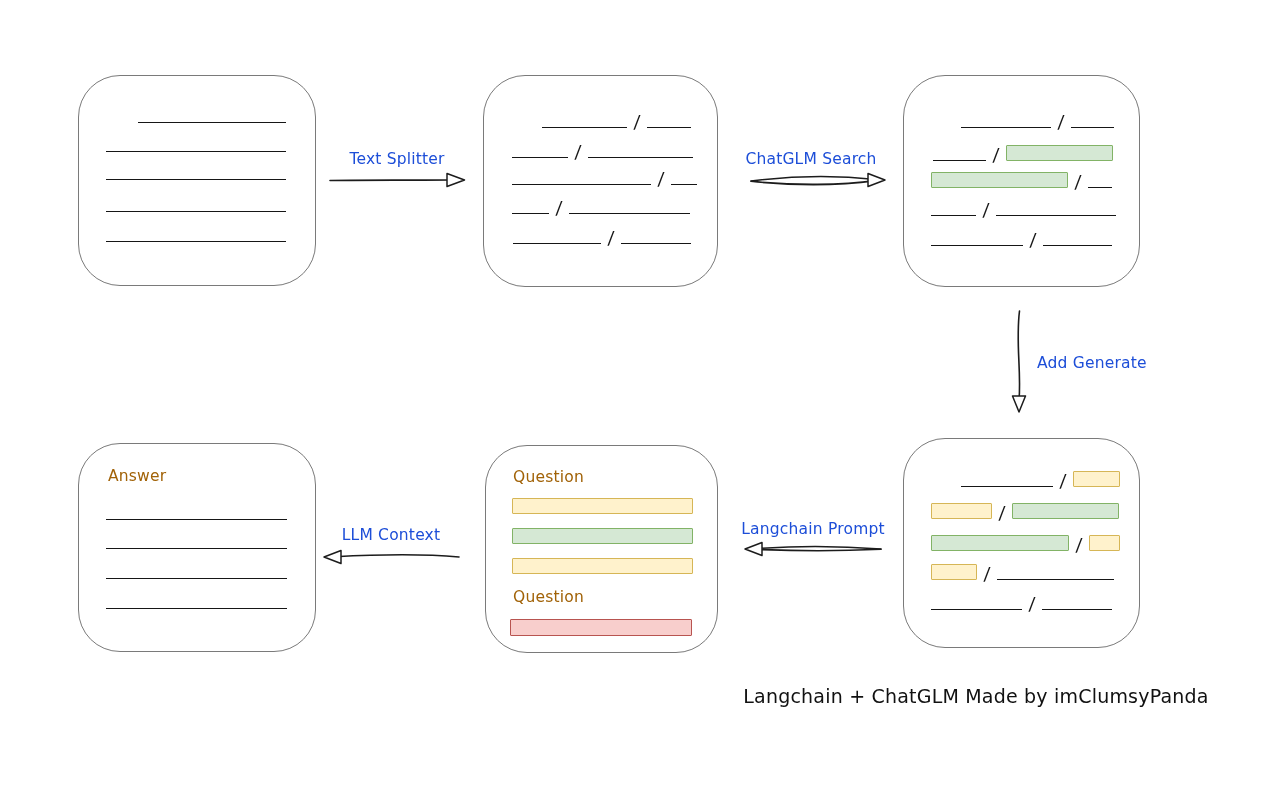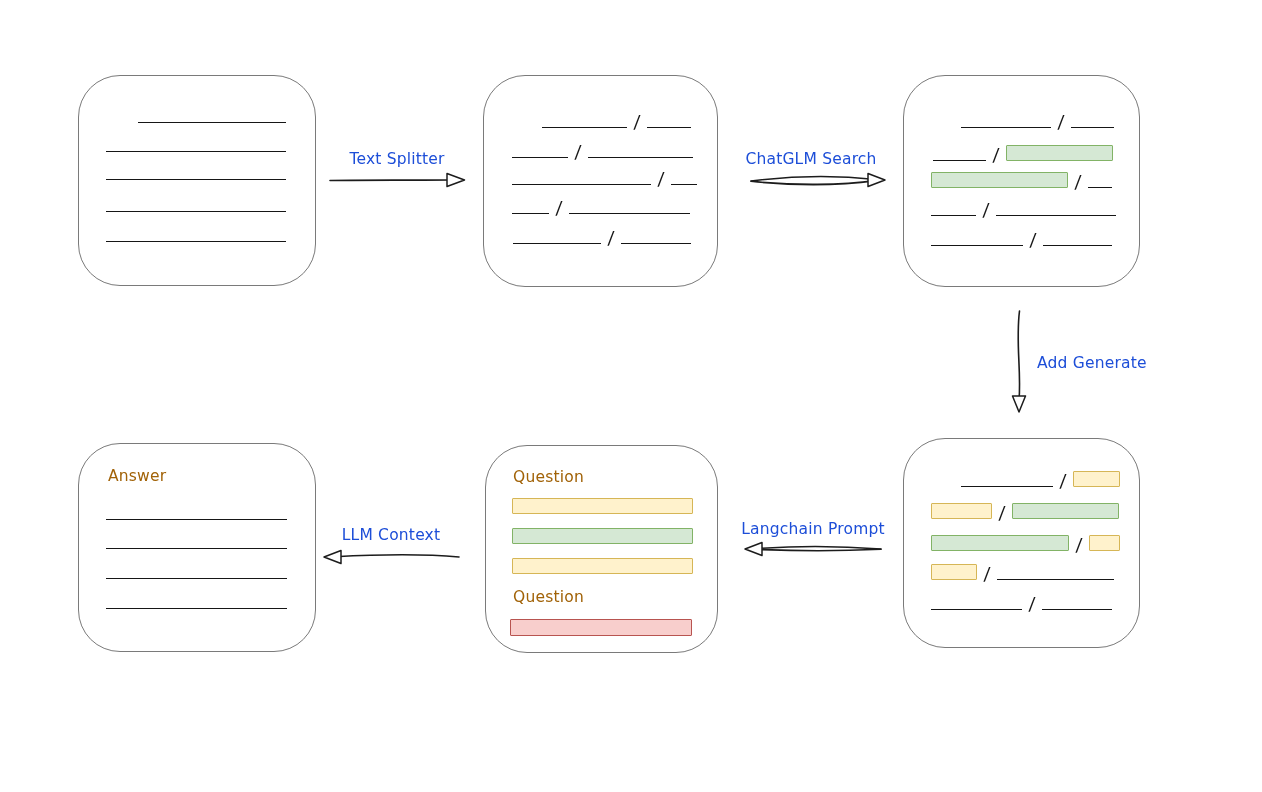--- a/index.html
+++ b/index.html
@@ -203,14 +203,15 @@
       <path class="head" d="M341,550.5 L324,557 L341,563.5 Z"></path>
     </g>
   </svg>
 
   <div class="lbl" style="left:397px; top:159px;">Text Splitter</div>
   <div class="lbl" style="left:811px; top:159px;">ChatGLM Search</div>
   <div class="lbl left-anchored" style="left:1037px; top:363px;">Add Generate</div>
   <div class="lbl" style="left:813px; top:529px;">Langchain Prompt</div>
   <div class="lbl" style="left:391px; top:535px;">LLM Context</div>
 
+  <div class="caption" style="left:976px; top:685px;">Langchain + ChatGLM Made by imClumsyPanda</div>
 
 </div>
 
 </body></html>

